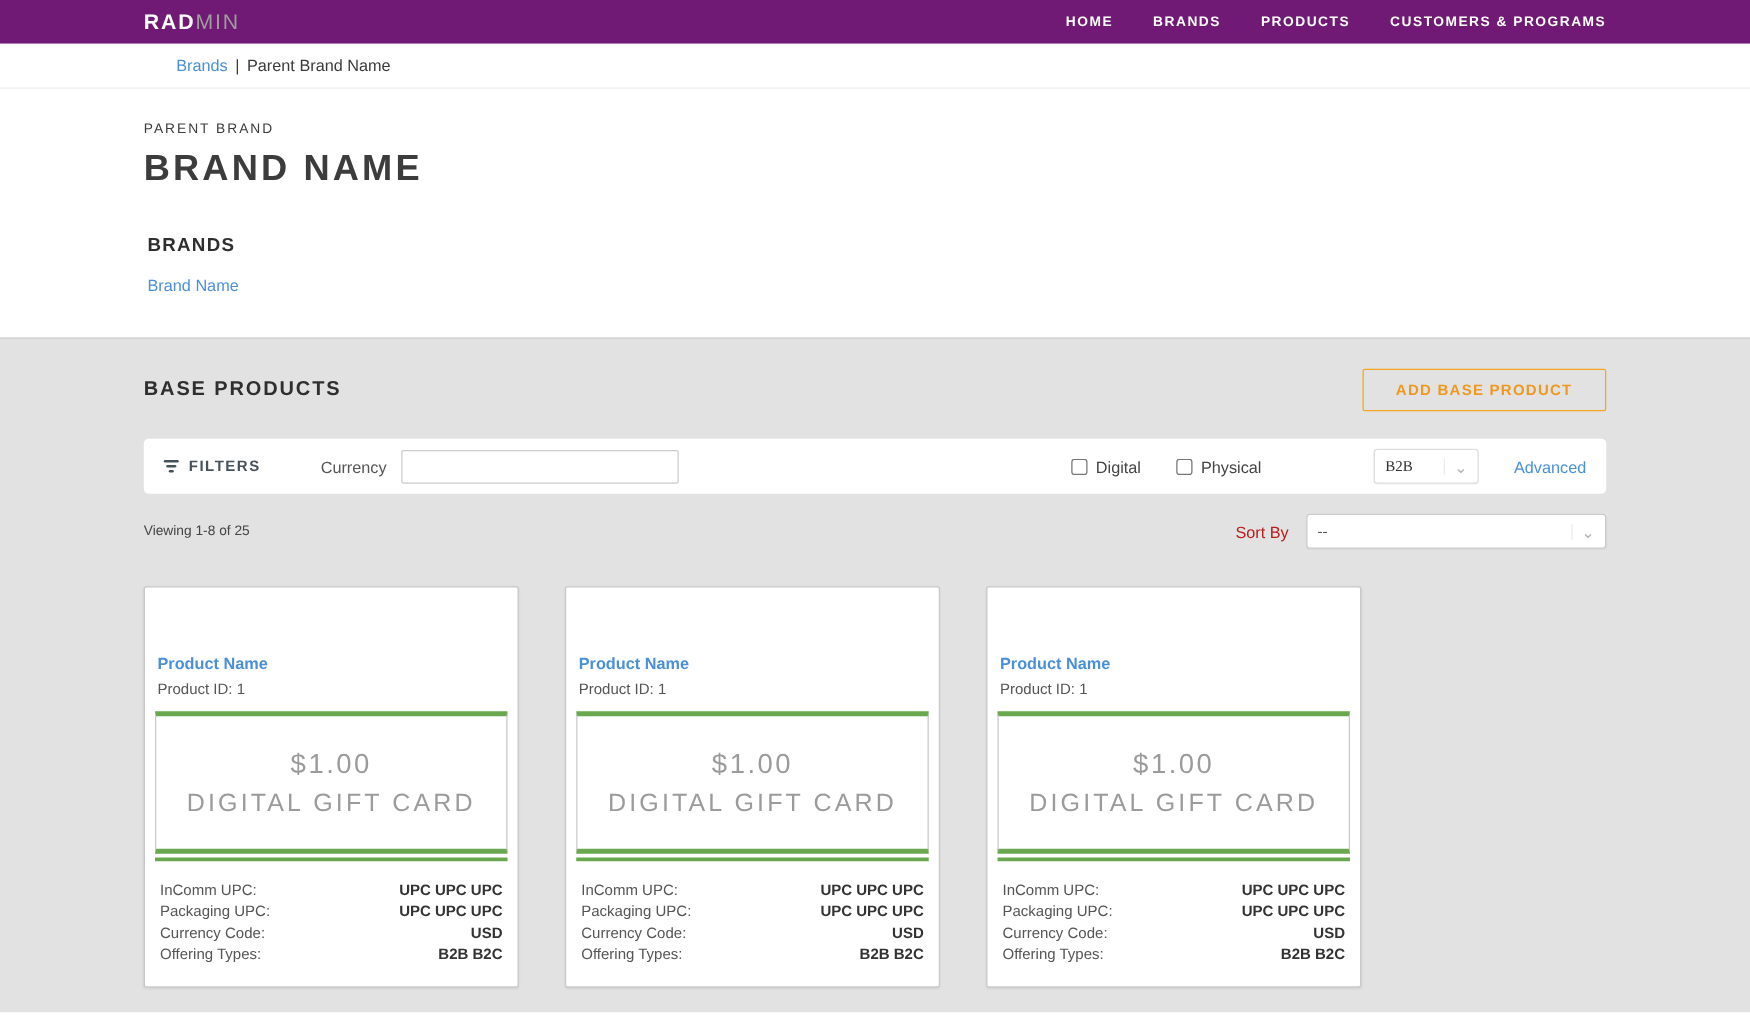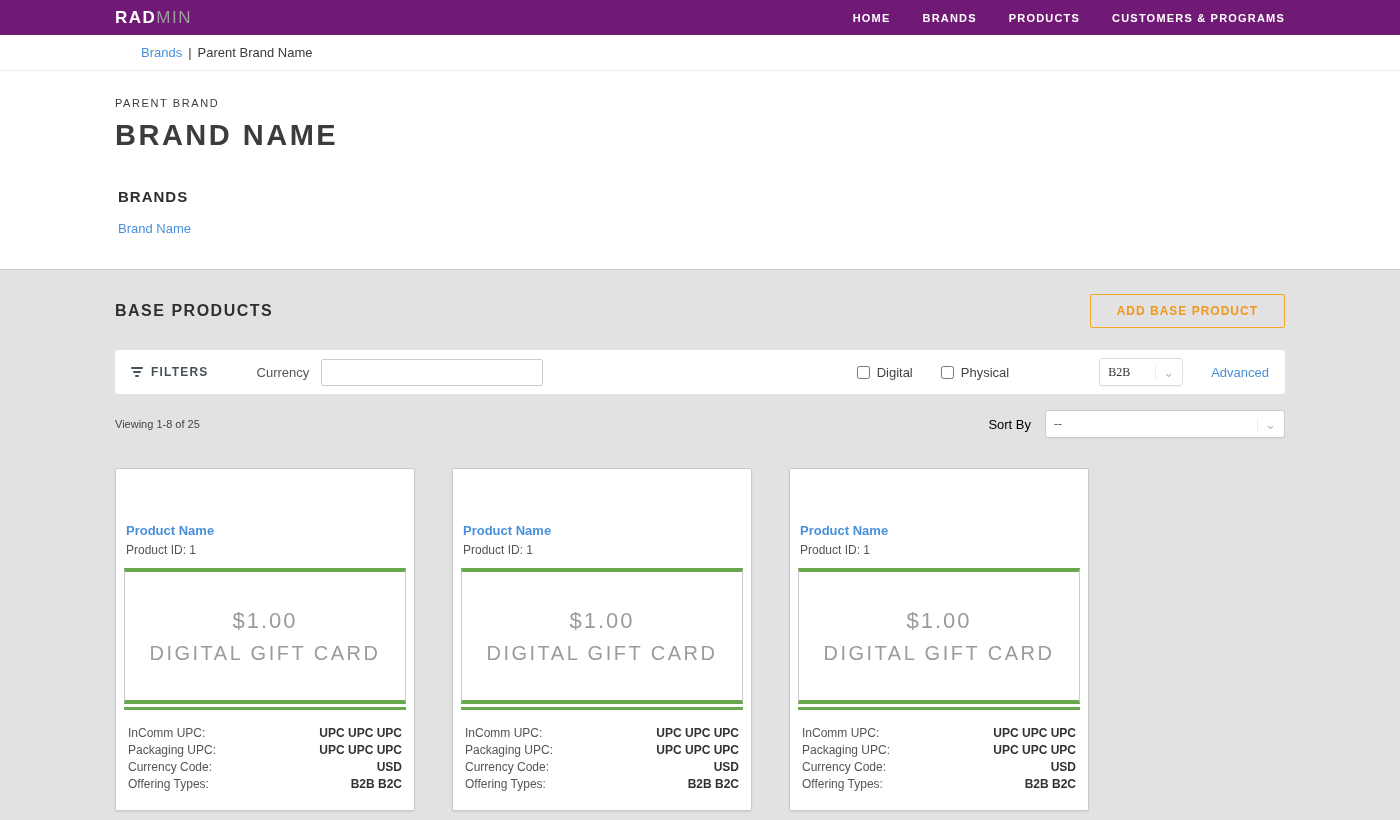--- a/index.html
+++ b/index.html
@@ -64,34 +64,34 @@
   .dd-type { width:84px; margin-left:62px; }
   .dd-caret { color:#b5b5b5; font-size:13px; line-height:1; border-left:1px solid #ececec;
     padding-left:7px; }
   .advanced-link { font-size:13px; color:#4a90d9; text-decoration:none; cursor:pointer; }
 
   
   .list-controls { margin-top:16px; display:flex; align-items:center;
     justify-content:space-between; }
   .viewing-text { font-size:11px; color:#444; }
   .sort-wrap { display:flex; align-items:center; gap:14px; }
-  .sort-label { font-size:13px; color:#000000; }
+  .sort-label { font-size:13px; color:#b91c1c; }
   .dd-sort { width:240px; border-color:#ccc; color:#555; }
 
   
   .cards-row { margin-top:30px; display:flex; gap:37px; }
   .product-card { width:300px; background:#fff; border:1px solid #c9c9c9; border-radius:2px;
     box-shadow:0 1px 2px rgba(0,0,0,0.08); }
   .card-head { padding:11px 10px 8px;margin-top:41px; }
   .card-name { font-size:13px; font-weight:bold; color:#4a90d9; text-decoration:none;
     cursor:pointer; }
   .card-id { font-size:12px; color:#555; margin-top:4px; }
   .gift-wrap { margin:3px 8px 0; }
   .gift { border:1px solid #c9c9c9; border-top:4px solid #6aa84f;
-    border-bottom:4px solid #6aa84f; height:136px; display:flex; flex-direction:column;
+    border-bottom:4px solid #6aa84f; height:114px; display:flex; flex-direction:column;
     align-items:center; justify-content:center; gap:8px; background:#fff; }
   .gift-price { font-size:22px; color:#9b9b9b; letter-spacing:2px; }
   .gift-title { font-size:20px; color:#9b9b9b; letter-spacing:2.5px; white-space:nowrap; }
   .gift-underline { height:3px; background:#6aa84f; margin-top:3px; }
   .card-details { padding:16px 12px 16px; }
   .detail-row { display:flex; align-items:baseline; justify-content:space-between;
     height:17px; }
   .d-label { font-size:12px; color:#555; }
   .d-value { font-size:12px; font-weight:bold; color:#333; }
 

